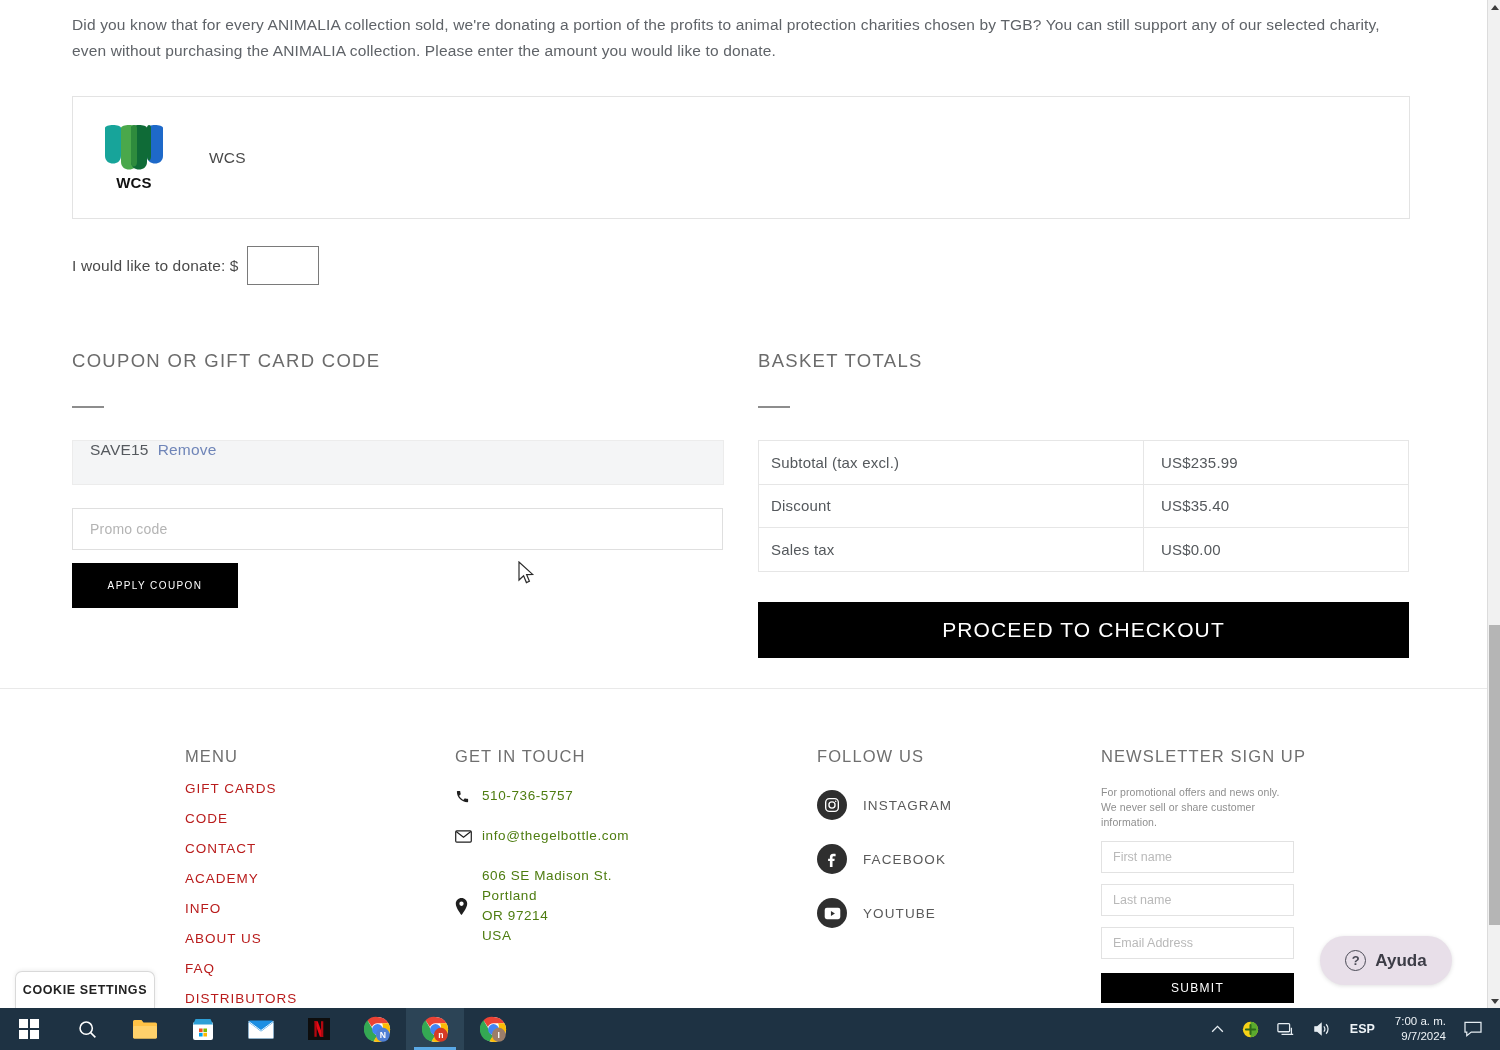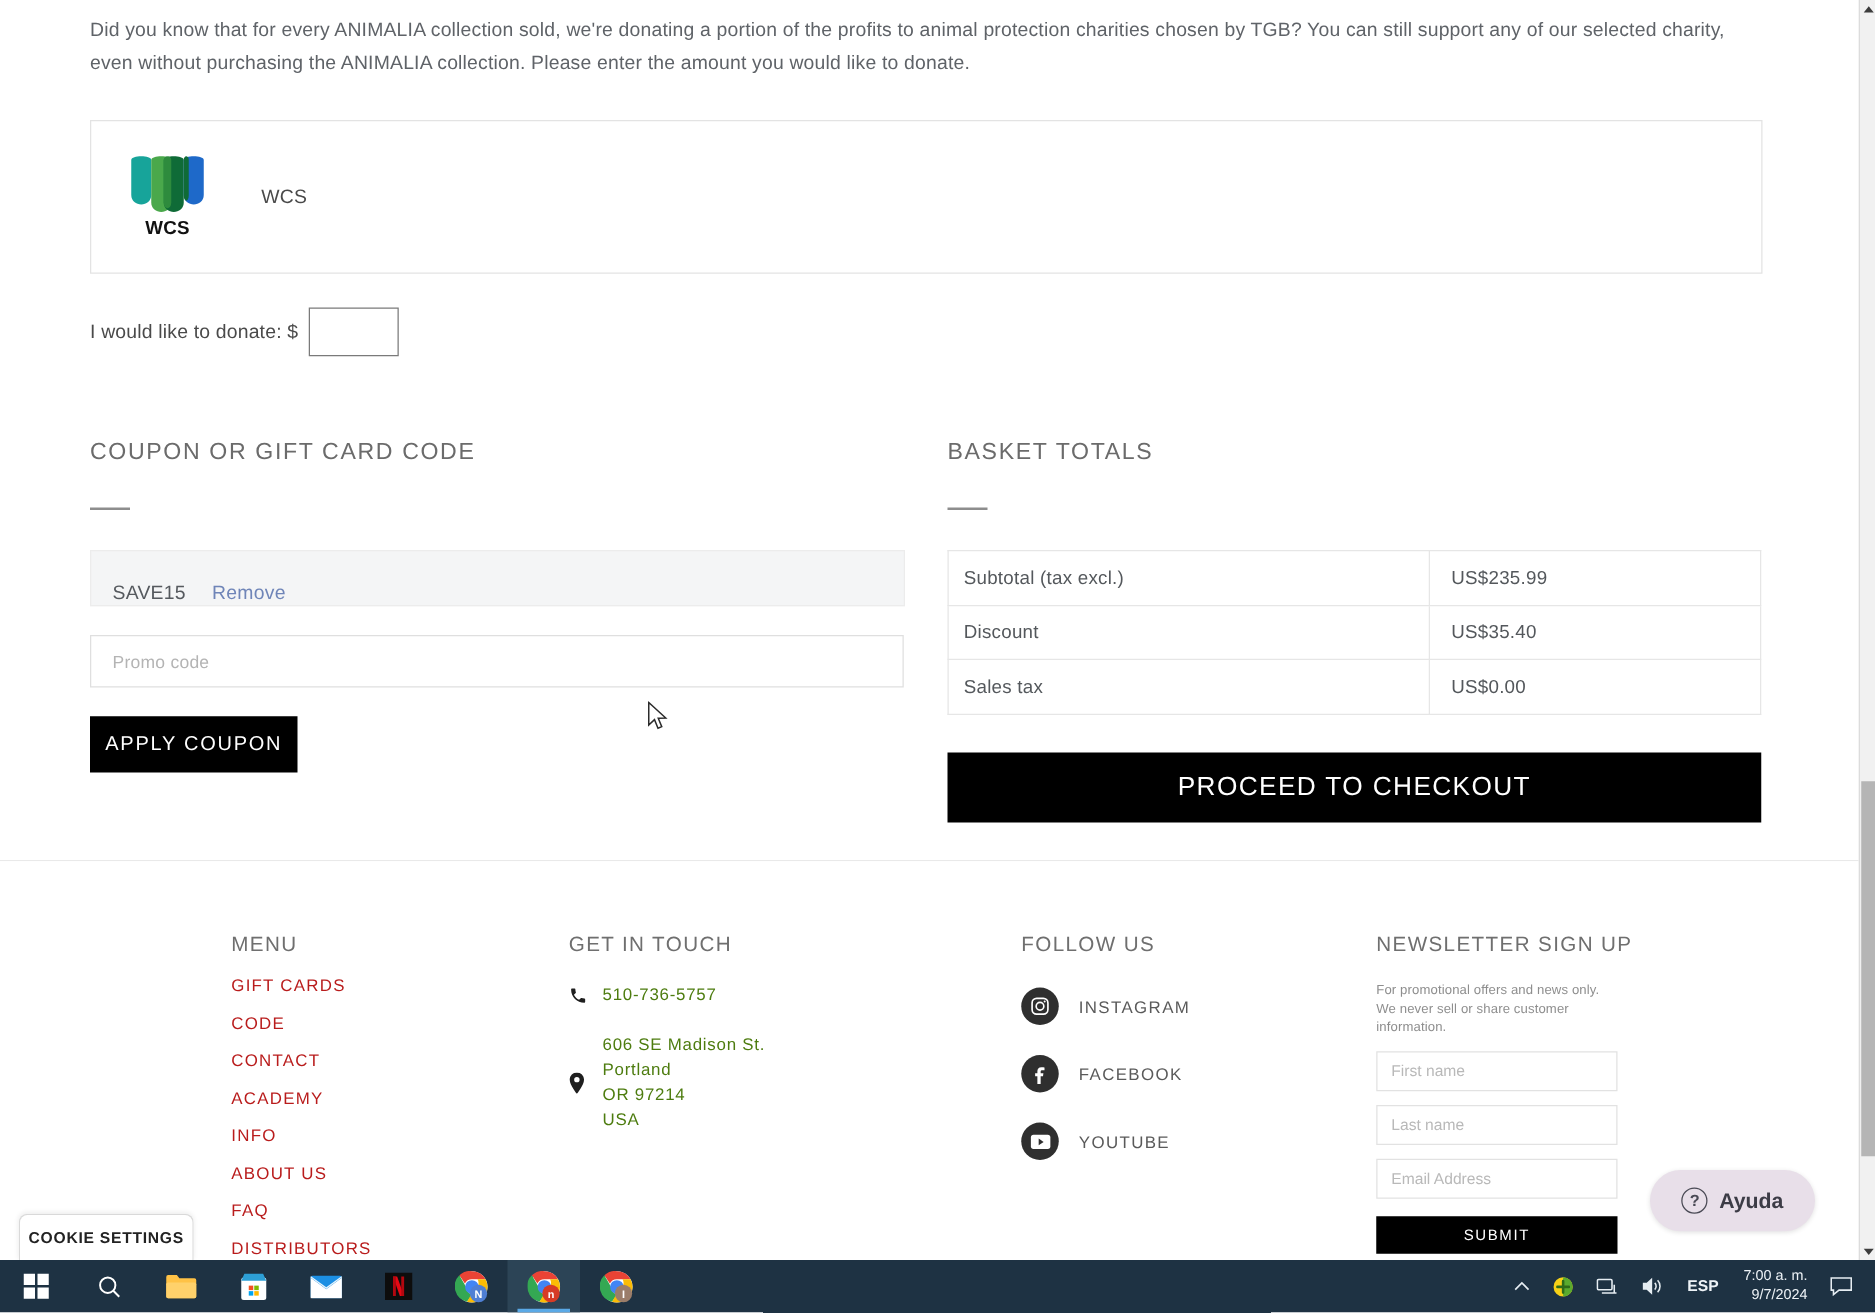--- a/index.html
+++ b/index.html
@@ -44,37 +44,37 @@
   .col-right { position:absolute; left:758px; top:350px; width:652px; }
 
   .sec-title {
     font-size:18.5px; color:#6b6b6b; letter-spacing:1.3px; font-weight:400;
     white-space:nowrap;
   }
   .sec-rule { width:32px; height:2px; background:#8d8d8d; margin-top:34px; }
 
   .applied-coupon {
     margin-top:32px; height:45px; background:#f4f5f6; border:1px solid #ececec;
-    display:flex; align-items:flex-end; padding-left:17px;
-    font-size:15.5px; color:#55595e; letter-spacing:.2px;gap:12px;
+    display:flex; align-items:flex-start; padding-left:17px;
+    font-size:15.5px; color:#55595e; letter-spacing:.2px;
   }
   .applied-coupon .remove { color:#6f85b8; margin-left:9px; cursor:pointer; }
 
   .promo-input {
     margin-top:23px; width:651px; height:42px; border:1px solid #dfdfdf; background:#fff;
     outline:none; padding:0 17px; font-family:"Liberation Sans", sans-serif;
     font-size:14px; color:#333; letter-spacing:.2px;
   }
   .promo-input::placeholder { color:#b4b4b4; }
 
   .btn-dark {
     background:#000; color:#fff; border:none; cursor:pointer;
     font-family:"Liberation Sans", sans-serif; letter-spacing:1.4px;
   }
-  .apply-btn { margin-top:23px; width:166px; height:45px; font-size:16px; }
+  .apply-btn { margin-top:13px; width:166px; height:45px; font-size:10px; }
 
   .totals-table { margin-top:32px; width:651px; border:1px solid #e6e6e6; border-collapse:collapse; }
   .totals-table td {
     height:43.5px; border:1px solid #e6e6e6; padding:0 17px;
     font-size:15px; color:#54585c; letter-spacing:.2px; font-weight:400;
   }
   .totals-table td.k { width:385px;padding-left:12px; }
 
   .checkout-btn { margin-top:30px; width:651px; height:56px; font-size:21px; letter-spacing:1.1px; }
 
@@ -259,20 +259,29 @@
 
         <div class="touch-row">
           <span class="touch-ico">
             <svg width="15" height="15" viewBox="0 0 24 24" fill="#1f1f1f">
               <path d="M6.6 10.8c1.4 2.8 3.8 5.1 6.6 6.6l2.2-2.2c.3-.3.7-.4 1-.2 1.2.4 2.4.6 3.6.6.6 0 1 .4 1 1V20c0 .6-.4 1-1 1C10.6 21 3 13.4 3 4c0-.6.4-1 1-1h3.5c.6 0 1 .4 1 1 0 1.3.2 2.5.6 3.6.1.3 0 .7-.2 1l-2.3 2.2z"></path>
             </svg>
           </span>
           <span class="touch-txt">510-736-5757</span>
         </div>
 
+        <div class="touch-row">
+          <span class="touch-ico">
+            <svg width="17" height="13" viewBox="0 0 24 18" fill="none" stroke="#1f1f1f" stroke-width="1.7">
+              <rect x="1" y="1" width="22" height="16" rx="1.5"></rect>
+              <path d="M1.6 2 12 10 22.4 2"></path>
+            </svg>
+          </span>
+          <span class="touch-txt">info@thegelbottle.com</span>
+        </div>
 
         <div class="touch-row">
           <span class="touch-ico">
             <svg width="13" height="17" viewBox="0 0 16 22" fill="#1f1f1f">
               <path d="M8 0C3.9 0 .6 3.3.6 7.4.6 13 8 22 8 22s7.4-9 7.4-14.6C15.4 3.3 12.1 0 8 0zm0 10.2a2.8 2.8 0 1 1 0-5.6 2.8 2.8 0 0 1 0 5.6z"></path>
             </svg>
           </span>
           <span class="touch-txt">
             <span>606 SE Madison St.</span><br>
             <span>Portland</span><br>

